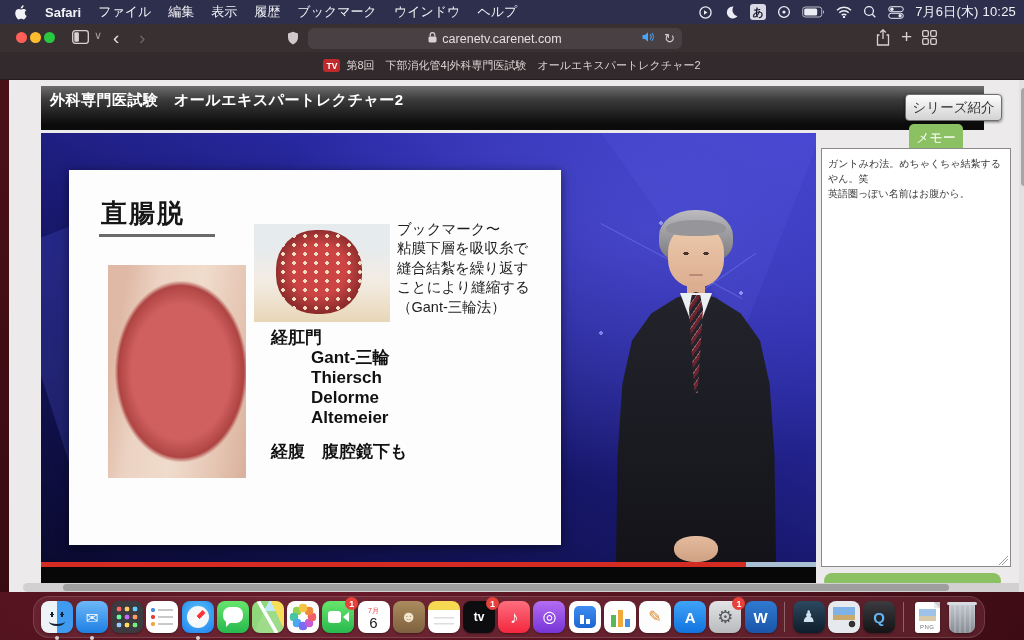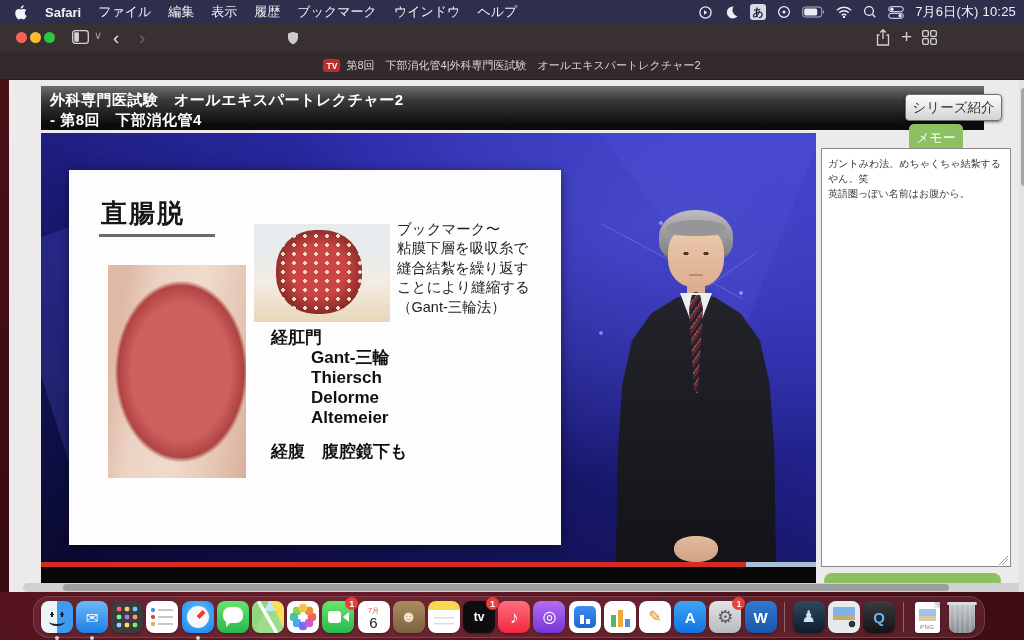--- a/index.html
+++ b/index.html
@@ -259,20 +259,34 @@
   <span class="tb-ic" style="left:72px;top:6px;"><svg width="17" height="14" viewBox="0 0 17 14">
         <rect x="0.7" y="0.7" width="15.6" height="12.6" rx="2.5" stroke="#d8d2d4" fill="none" stroke-width="1.3"></rect>
         <rect x="2.3" y="2.3" width="4.6" height="9.4" rx="1" fill="#d8d2d4"></rect>
       </svg></span>
   <span class="tb-ic" id="chev-down">∨</span>
   <span class="tb-ic" id="nav-back">‹</span>
   <span class="tb-ic" id="nav-fwd">›</span>
   <span class="tb-ic" style="left:287px;top:7px;"><svg width="12" height="14" viewBox="0 0 12 14">
         <path d="M6 .8L11 2.6v4c0 3.4-2.2 5.7-5 6.8C3.2 12.3 1 10 1 6.6v-4z" fill="#cfc9cb"></path>
       </svg></span>
+  <div class="abs" id="urlbar">
+    <span><svg width="9" height="11" viewBox="0 0 9 11">
+          <rect x="0.5" y="4.4" width="8" height="6" rx="1.4" fill="#d8d2d4"></rect>
+          <path d="M2.2 4.4V3a2.3 2.3 0 0 1 4.6 0v1.4" stroke="#d8d2d4" fill="none" stroke-width="1.2"></path>
+        </svg></span>
+    <span>carenetv.carenet.com</span>
+    <span id="url-extras">
+      <span><svg width="13" height="12" viewBox="0 0 13 12">
+            <path d="M0.5 4h2.4L6 1.2v9.6L2.9 8H0.5z" fill="#4aa3f7"></path>
+            <path d="M8 3.5a3.6 3.6 0 0 1 0 5M9.8 2a6 6 0 0 1 0 8" stroke="#4aa3f7" fill="none" stroke-width="1.1"></path>
+          </svg></span>
+      <span id="reload-ic">↻</span>
+    </span>
+  </div>
   <span class="tb-ic" style="left:876px;top:5px;"><svg width="14" height="17" viewBox="0 0 14 17">
         <path d="M7 1v9M4.2 3.4L7 .8l2.8 2.6" stroke="#d8d2d4" fill="none" stroke-width="1.3"></path>
         <path d="M3.5 6H1.5v10h11V6h-2" stroke="#d8d2d4" fill="none" stroke-width="1.3"></path>
       </svg></span>
   <span class="tb-ic" style="left:901px;top:2px;font-size:19px;">+</span>
   <span class="tb-ic" style="left:922px;top:6px;"><svg width="15" height="15" viewBox="0 0 15 15">
         <g stroke="#d8d2d4" fill="none" stroke-width="1.3">
           <rect x="0.7" y="0.7" width="5.6" height="5.6" rx="1.3"></rect>
           <rect x="8.7" y="0.7" width="5.6" height="5.6" rx="1.3"></rect>
           <rect x="0.7" y="8.7" width="5.6" height="5.6" rx="1.3"></rect>
@@ -285,21 +299,20 @@
   <span id="tv-badge">TV</span>
   <span id="tab-title">第8回　下部消化管4|外科専門医試験　オールエキスパートレクチャー2</span>
 </div>
 
 <div class="abs" id="wallleft"></div>
 
 <div class="abs" id="page">
 
   <div class="abs" id="headerbar">
     <div class="h1">外科専門医試験　オールエキスパートレクチャー2</div>
-    <div class="h2">- 第8回　下部消化管4</div>
   </div>
 
   <div class="abs" id="series-btn">シリーズ紹介</div>
   <div class="abs" id="memo-tab">メモー</div>
   <div class="abs" id="memo-box">ガントみわ法。めちゃくちゃ結紮するやん。笑
 英語圏っぽい名前はお腹から。</div>
   <div class="abs" id="memo-resize"></div>
   <div class="abs" id="memo-save"></div>
 
   <div class="abs" id="player">

